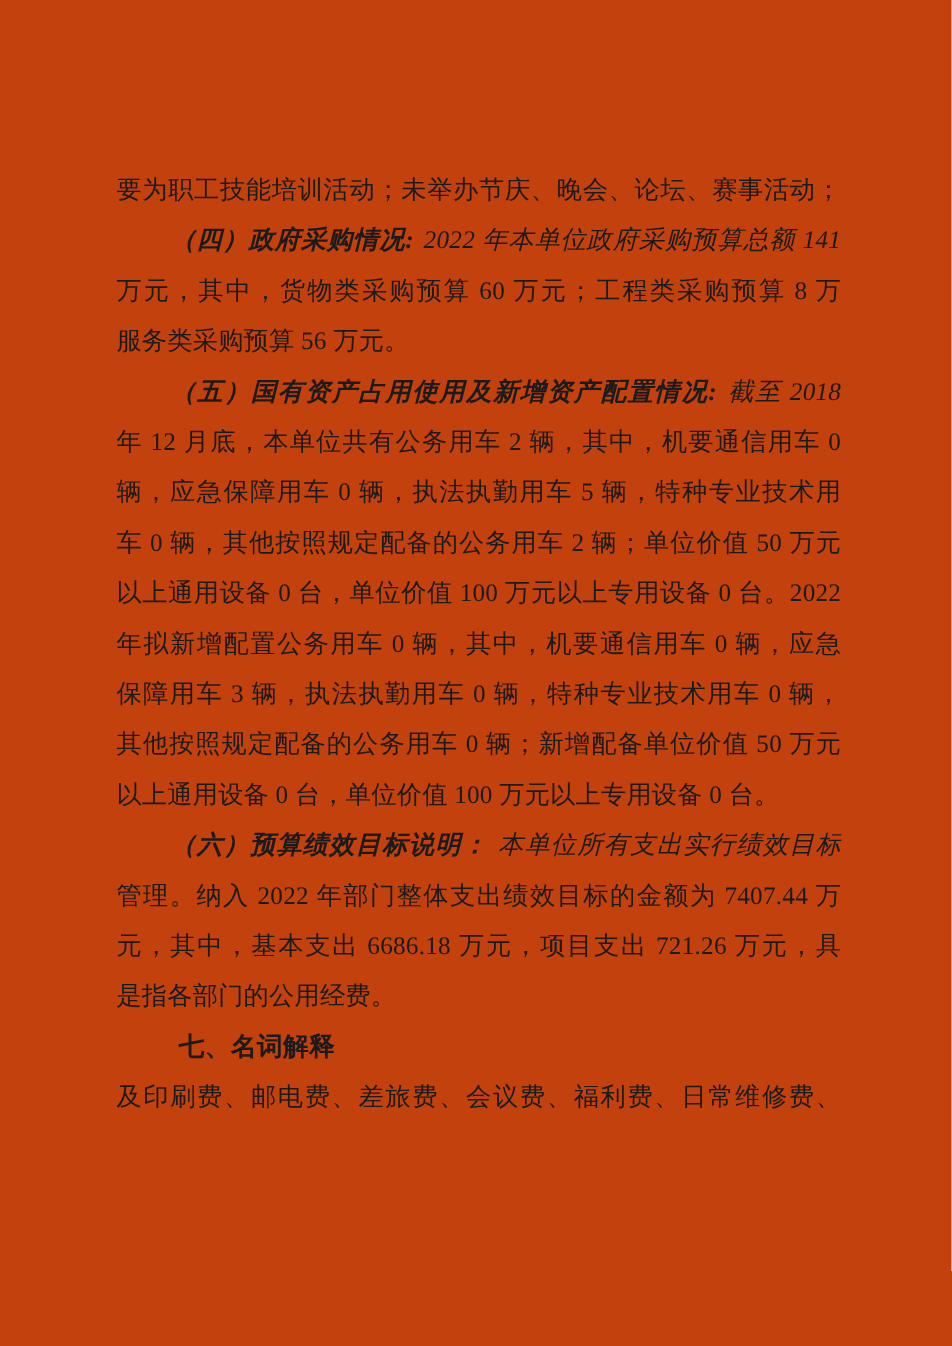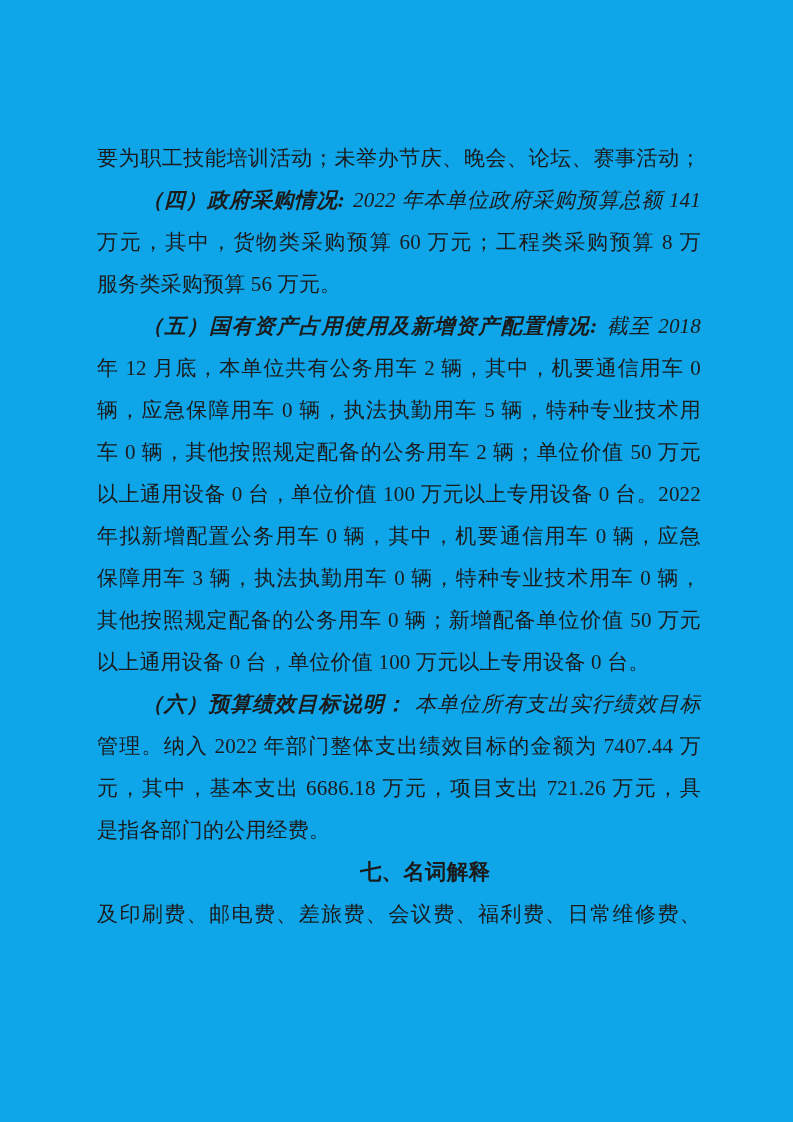--- a/index.html
+++ b/index.html
@@ -1,20 +1,20 @@
 <!DOCTYPE html>
 <html lang="zh"><head>
 <meta charset="utf-8">
 <style>
   html, body { margin: 0; padding: 0; background: #ffffff; }
   .page {
     position: relative;
     width: 793px;
     height: 1122px;
-    background: #0ea5e9;
+    background: #c2410c;
     color: #1b1b1b;
     font-family: "Liberation Serif", "DejaVu Serif", serif;
     overflow: hidden;
   }
   .textblock {
     position: absolute;
     left: 97px;
     top: 137px;
     width: 604px;
   }
@@ -23,21 +23,21 @@
     line-height: 42px;
     font-size: 21px;
     overflow: hidden;
     letter-spacing: 0.2px;
   }
   .fill {
     text-align: justify;
     text-align-last: justify;
   }
   .indent-2  { text-indent: 45px; font-style: italic; }
-  .indent-2b { text-indent: 52px; text-align: center; }
+  .indent-2b { text-indent: 52px; }
   .indent-3  { text-indent: 66px; }
   .head { font-weight: bold; margin-right: 8px; }
   .heading-hei {
     font-weight: bold;
     font-family: "Liberation Sans", "DejaVu Sans", sans-serif;
     font-size: 21.5px;
   }
 </style>
 </head>
 <body>

